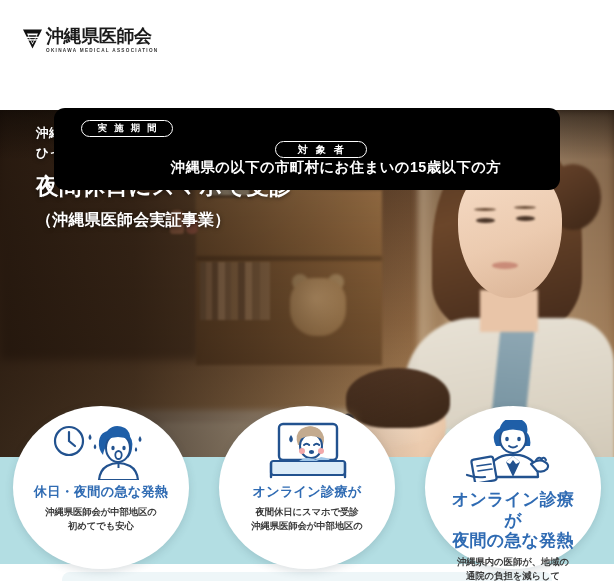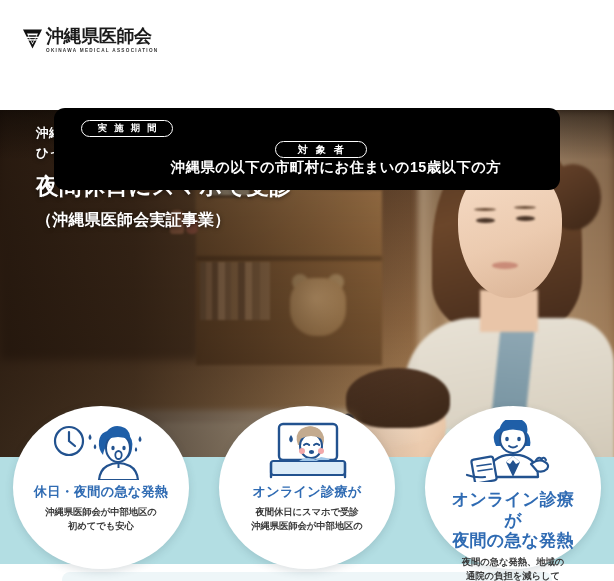--- a/index.html
+++ b/index.html
@@ -653,20 +653,20 @@
           <rect x="12" y="38" width="22" height="24" rx="2.5" fill="#ffffff" stroke="#22528f" stroke-width="2.2" transform="rotate(-10 23 50)"></rect>
           <path d="M16 46 L30 44 M17 51 L31 49" stroke="#22528f" stroke-width="1.7" stroke-linecap="round"></path>
           <path d="M6 55 q8 3 18 2" fill="none" stroke="#22528f" stroke-width="2.2" stroke-linecap="round"></path>
         </svg>
       </div>
       <div class="circle-title two-line">
         <span>オンライン診療が</span><br>
         <span>夜間の急な発熱</span>
       </div>
       <div class="circle-desc">
-        <span>夜間の急な発熱、地域の</span><br>
+        <span>沖縄県内の医師が、地域の</span><br>
         <span>通院の負担を減らして</span>
       </div>
     </div>
 
   </div>
 
 </div>
 
 </body></html>

